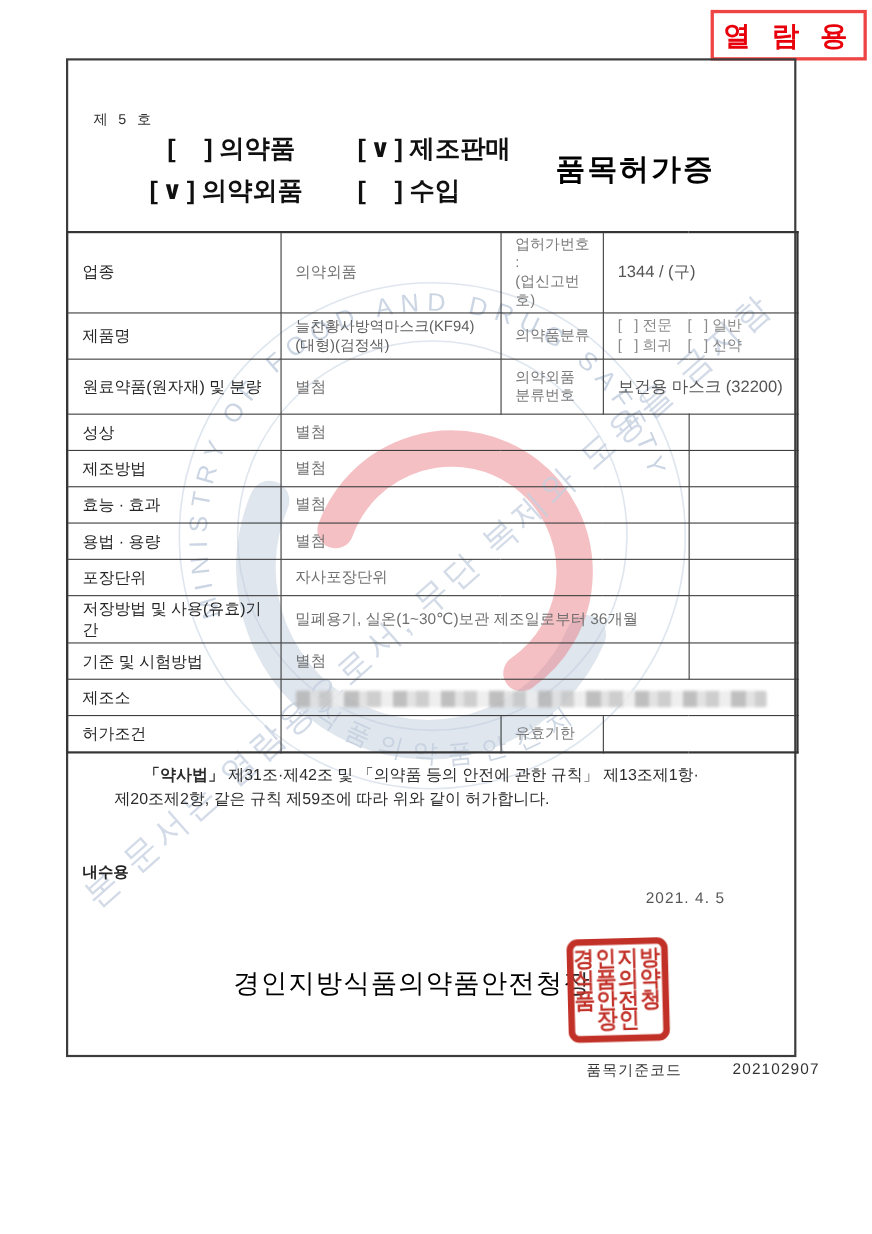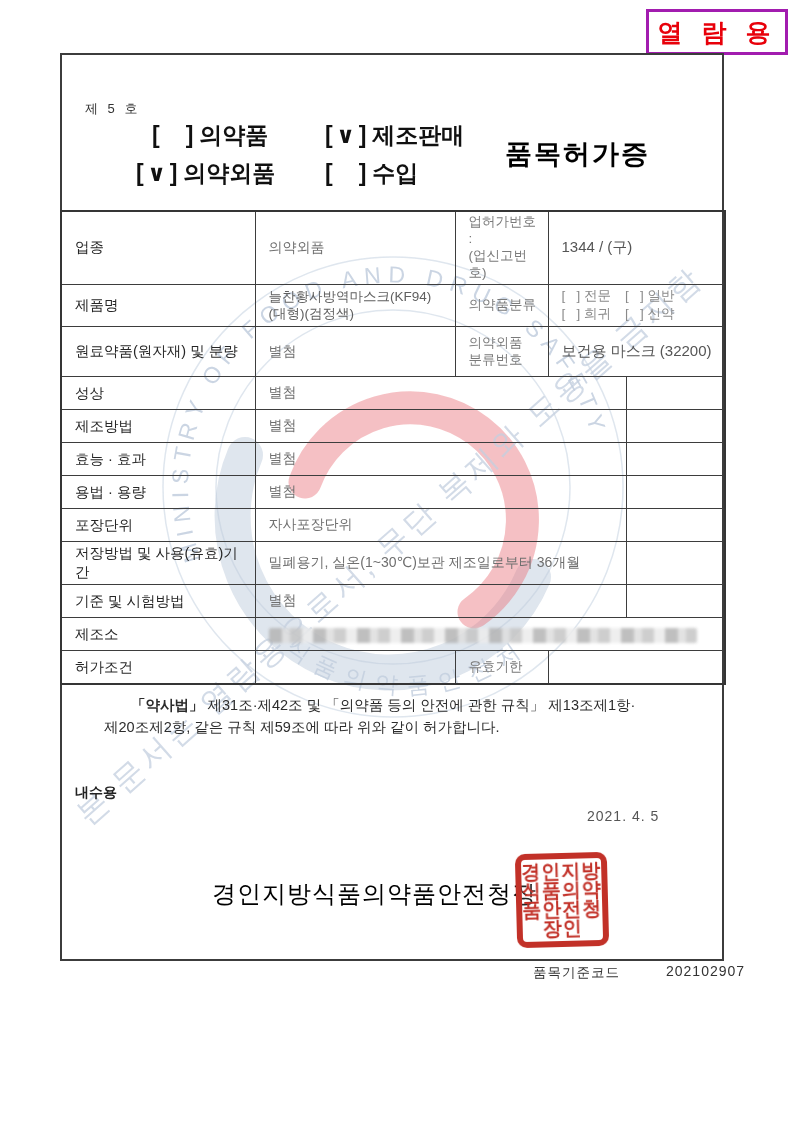--- a/index.html
+++ b/index.html
@@ -2,21 +2,21 @@
 <html><head>
 <meta charset="utf-8">
 <style>
   html,body{margin:0;padding:0;background:#ffffff;}
   #page{position:relative;width:793px;height:1122px;background:#fff;overflow:hidden;
         font-family:"Liberation Sans","DejaVu Sans",sans-serif;color:#222;}
   #watermark{position:absolute;left:0;top:0;z-index:0;pointer-events:none;}
   .z{position:absolute;z-index:1;}
 
   
-  #view-stamp{left:646px;top:9px;width:136px;height:40px;border:3px solid #a21caf;
+  #view-stamp{left:646px;top:9px;width:136px;height:40px;border:3px solid #ef4444;
               display:flex;align-items:center;justify-content:center;
               font-size:25px;font-weight:800;color:#e8000a;letter-spacing:6px;background:rgba(255,255,255,.6);}
 
   
   #doc-box{left:60px;top:53px;width:664px;height:908px;border:2px solid #3c3c3c;box-sizing:border-box;}
 
   #doc-number{left:85px;top:84px;font-size:13px;color:#333;letter-spacing:3px;margin-top:16px;}
 
   
   .cbx{font-size:23px;font-weight:800;color:#101010;white-space:nowrap;}

